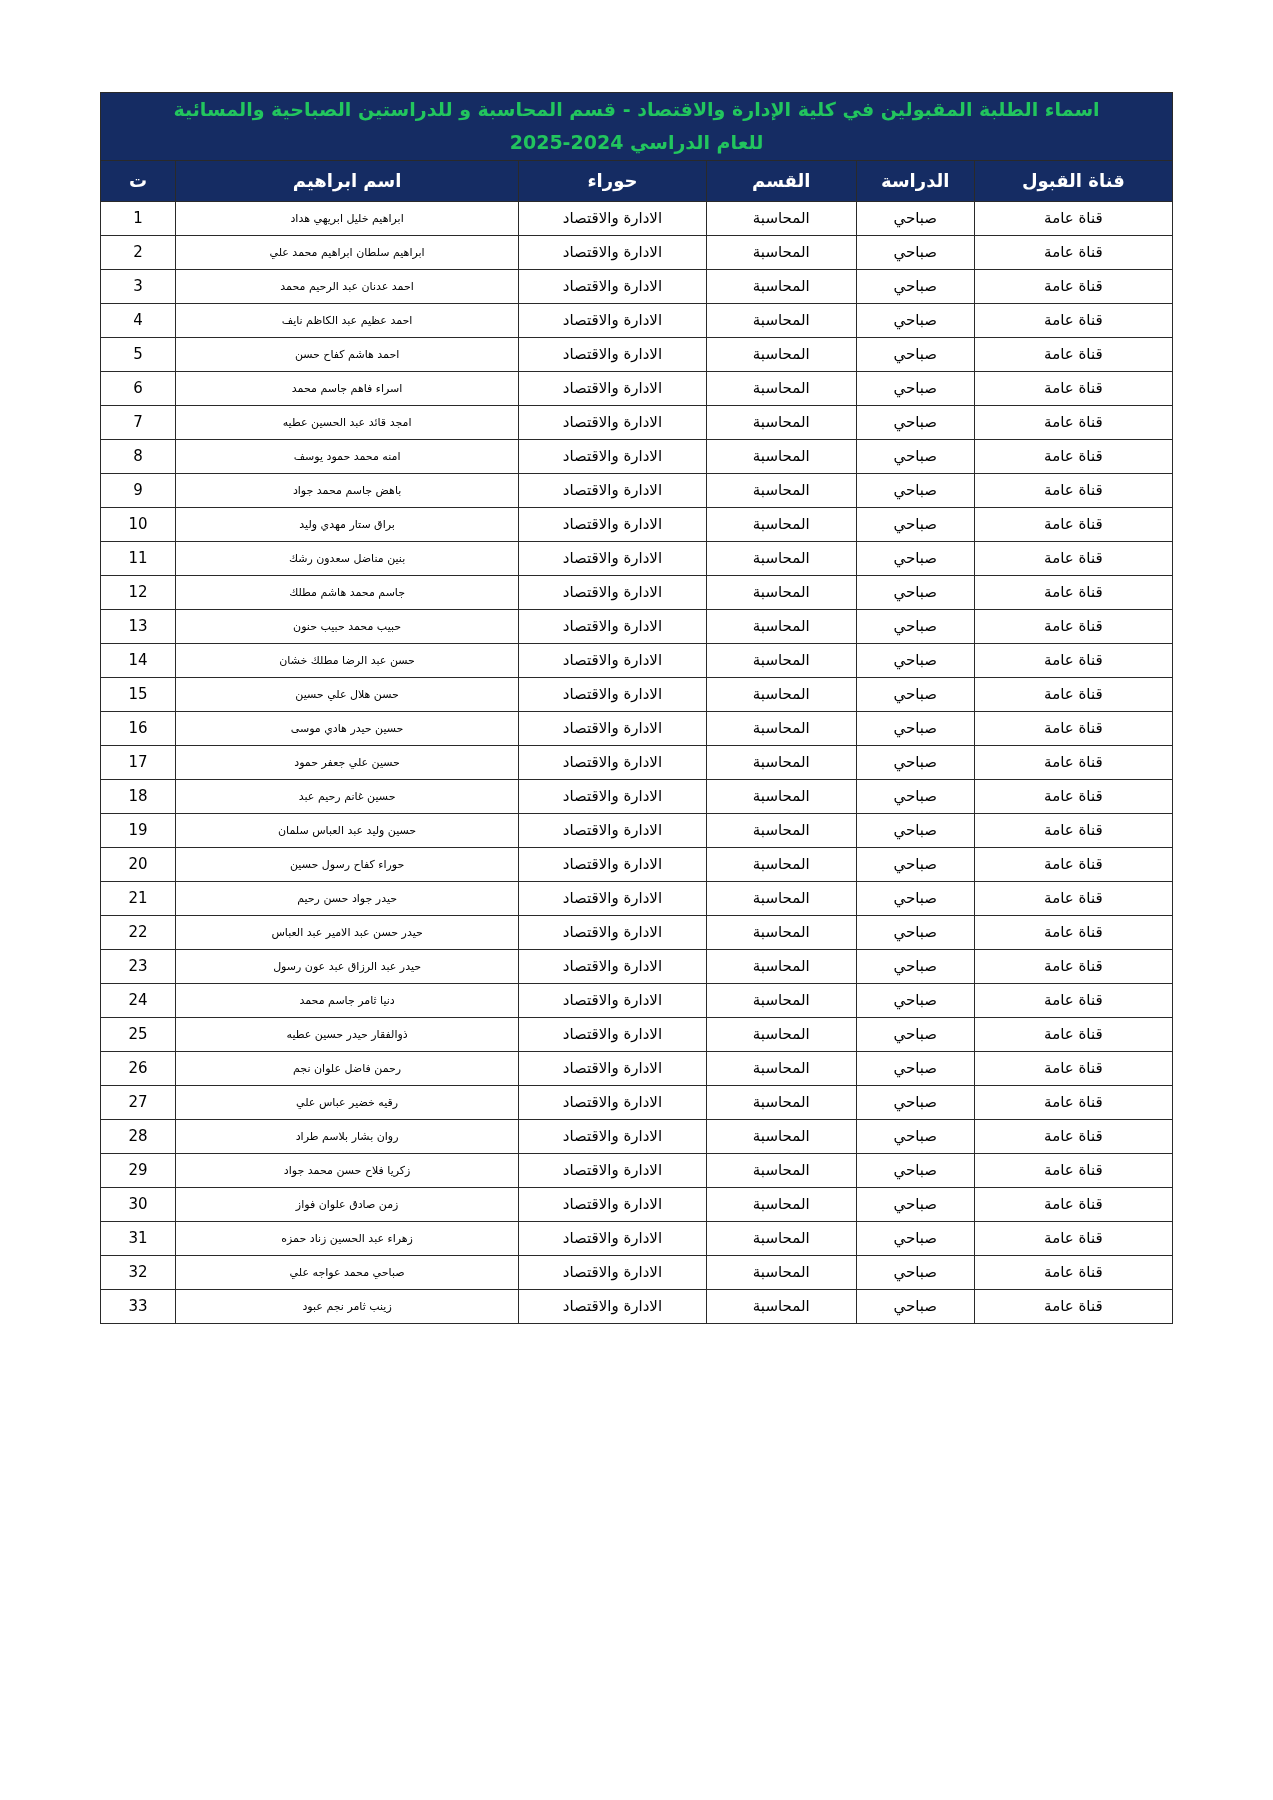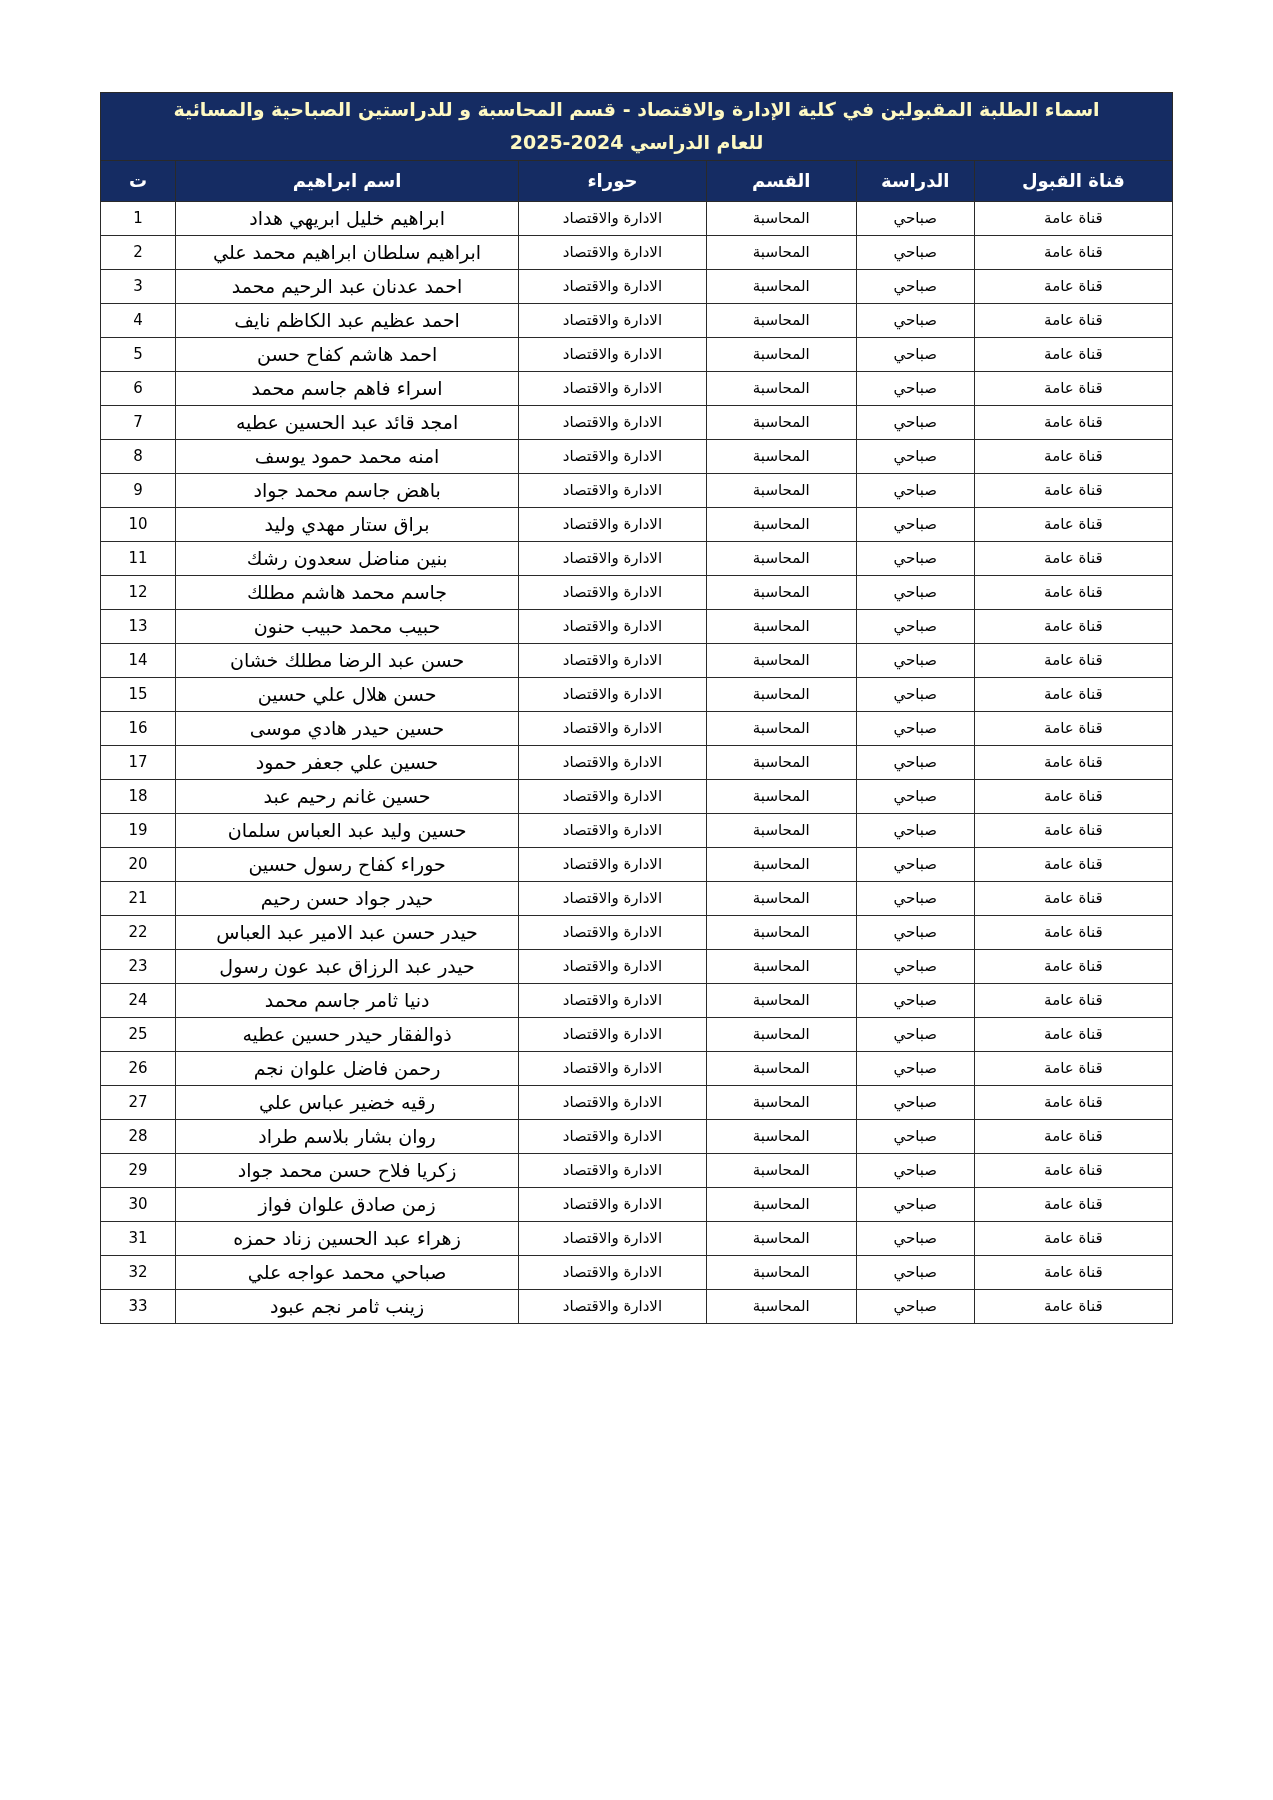--- a/index.html
+++ b/index.html
@@ -24,21 +24,21 @@
     border-collapse: collapse;
     table-layout: fixed;
     direction: rtl;
   }
   table.doc-table td, table.doc-table th {
     border: 1px solid #2a2a2a;
     padding: 0;
   }
   .title-cell {
     background: #152c63;
-    color: #fef9c3;
+    color: #22c55e;
     text-align: center;
     font-weight: bold;
     font-size: 19px;
     line-height: 1.75;
     padding: 22px 28px 24px 28px;
     border: 1px solid #152c63;
   }
   .title-line {
     display: block;
   }
@@ -55,21 +55,21 @@
     text-align: center;
     font-size: 15px;
     height: 33px;
     white-space: nowrap;
     overflow: hidden;
   }
   .cell.num {
     font-size: 15px;
   }
   .cell.name {
-    font-size: 19px;
+    font-size: 11px;
     margin-top: 32px;
   }
   col.c-idx { width: 7.0%; }
   col.c-name { width: 32.0%; }
   col.c-college { width: 17.5%; }
   col.c-dept { width: 14.0%; }
   col.c-study { width: 11.0%; }
   col.c-channel { width: 18.5%; }
 </style>
 </head>

